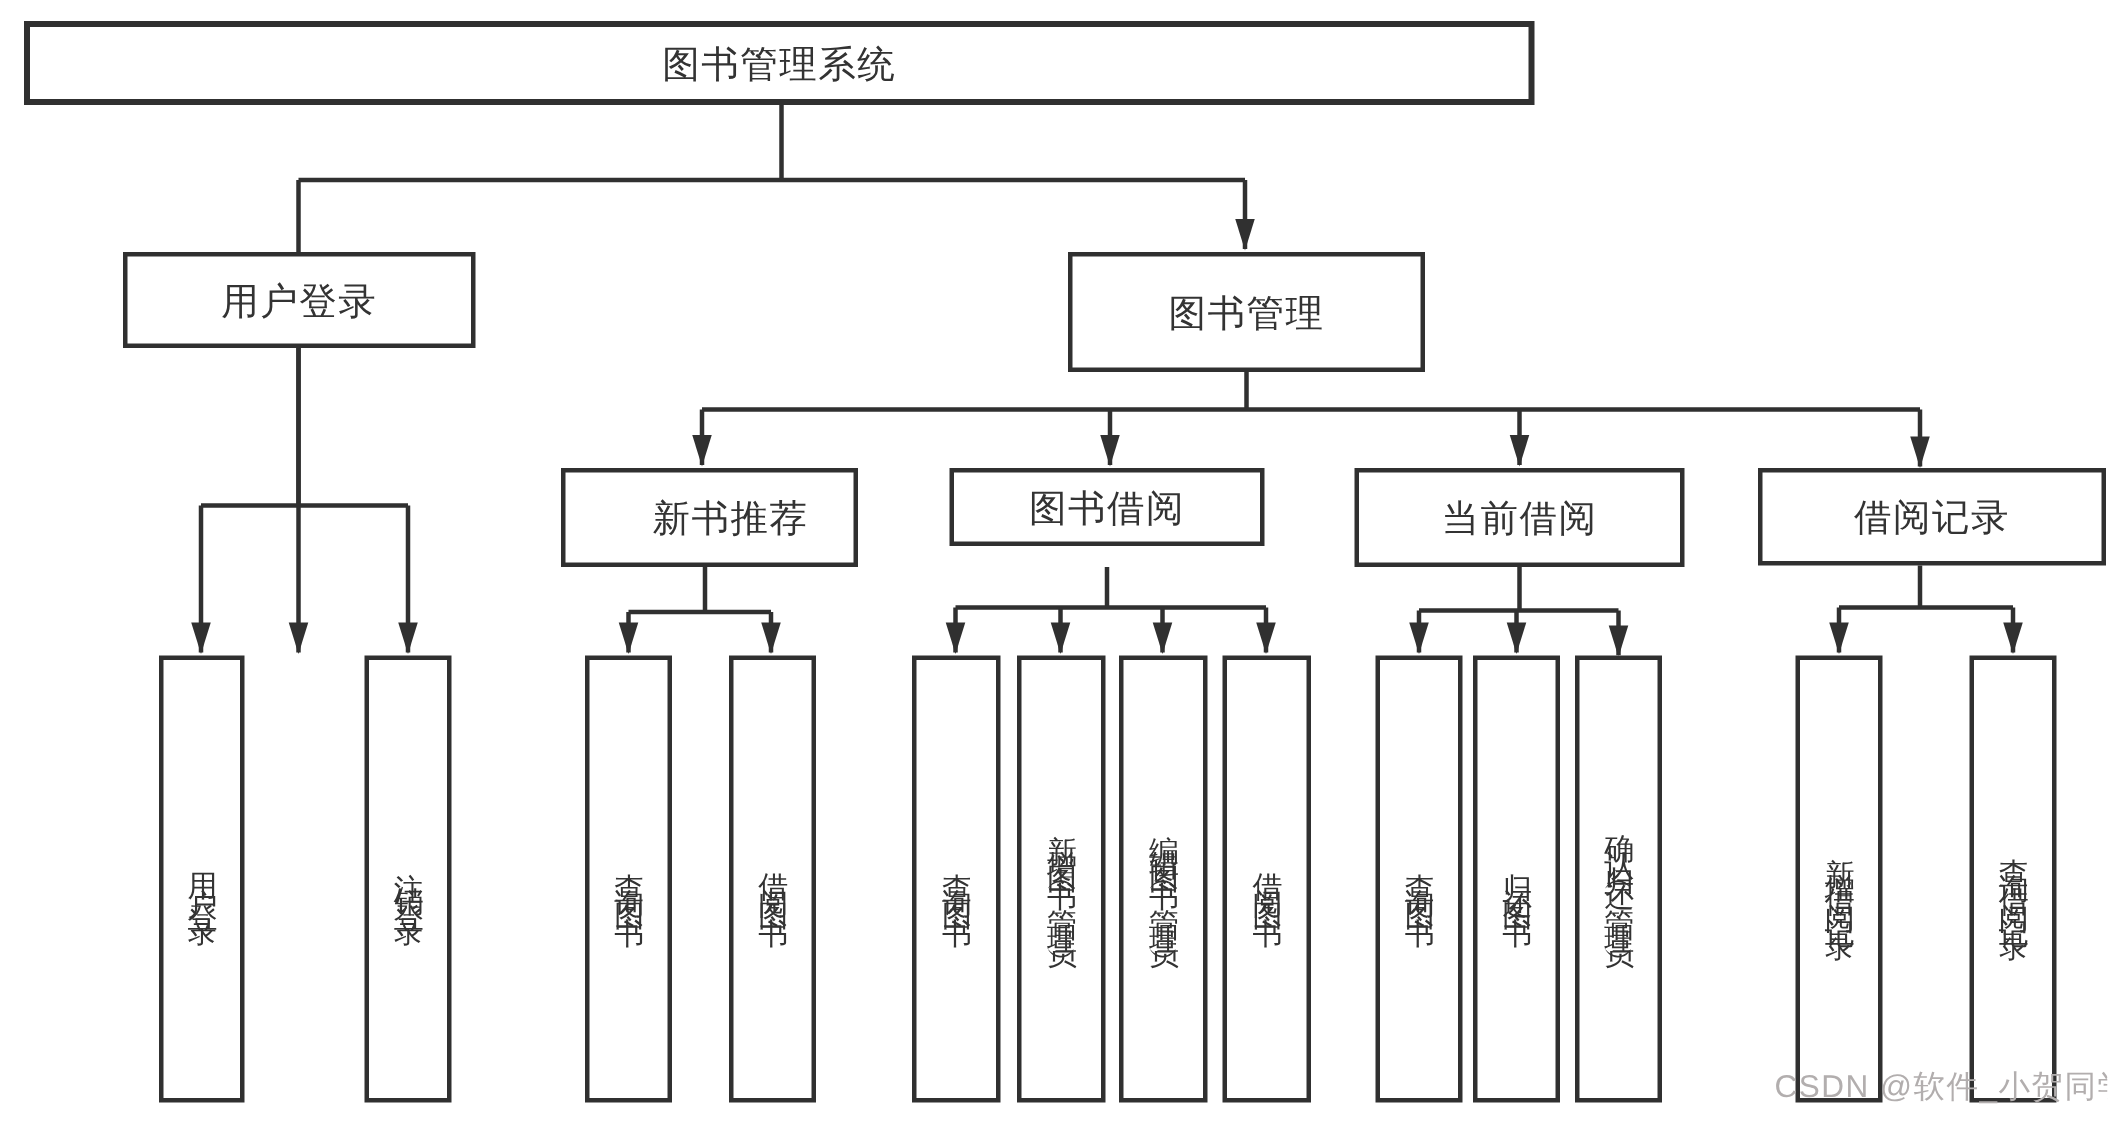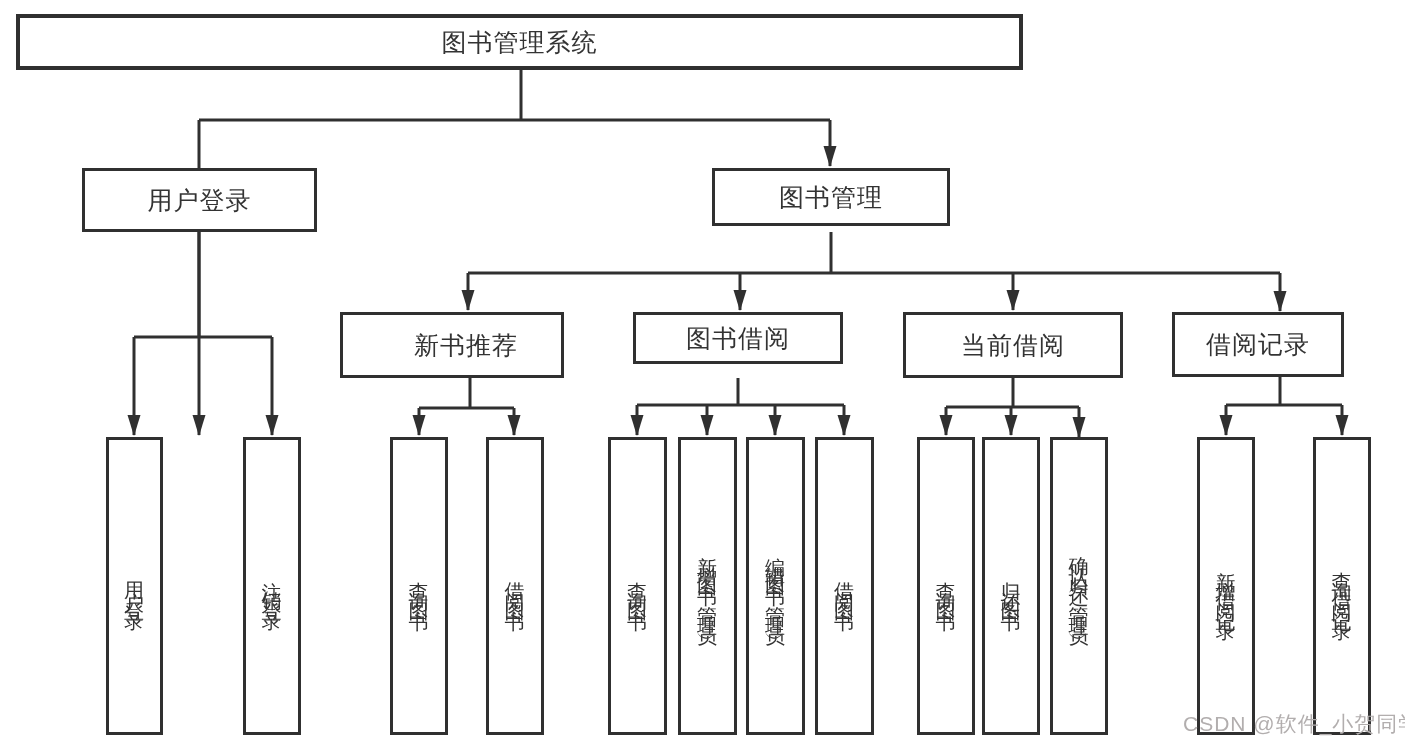--- a/index.html
+++ b/index.html
@@ -83,34 +83,34 @@
     </g>
   </svg>
 
   <div class="node root" style="left:16px;top:14px;width:1007px;height:56px;">
     <span>图书管理系统</span>
   </div>
 
   <div class="node" style="left:82px;top:168px;width:235px;height:64px;">
     <span>用户登录</span>
   </div>
-  <div class="node" style="left:712px;top:168px;width:238px;height:58px;">
+  <div class="node" style="left:712px;top:168px;width:238px;height:80px;">
     <span>图书管理</span>
   </div>
 
-  <div class="node" style="left:340px;top:312px;width:224px;height:66px;padding-left:28px;">
+  <div class="node" style="left:374px;top:312px;width:198px;height:66px;padding-left:28px;">
     <span>新书推荐</span>
   </div>
   <div class="node" style="left:633px;top:312px;width:210px;height:52px;">
     <span>图书借阅</span>
   </div>
   <div class="node" style="left:903px;top:312px;width:220px;height:66px;">
     <span>当前借阅</span>
   </div>
-  <div class="node" style="left:1172px;top:312px;width:172px;height:65px;">
+  <div class="node" style="left:1172px;top:312px;width:232px;height:65px;">
     <span>借阅记录</span>
   </div>
 
   <div class="leaf" style="left:106px;width:57px;">
     <span class="vlbl">用户登录</span>
   </div>
   <div class="leaf" style="left:243px;">
     <span class="vlbl">注销登录</span>
   </div>
 

